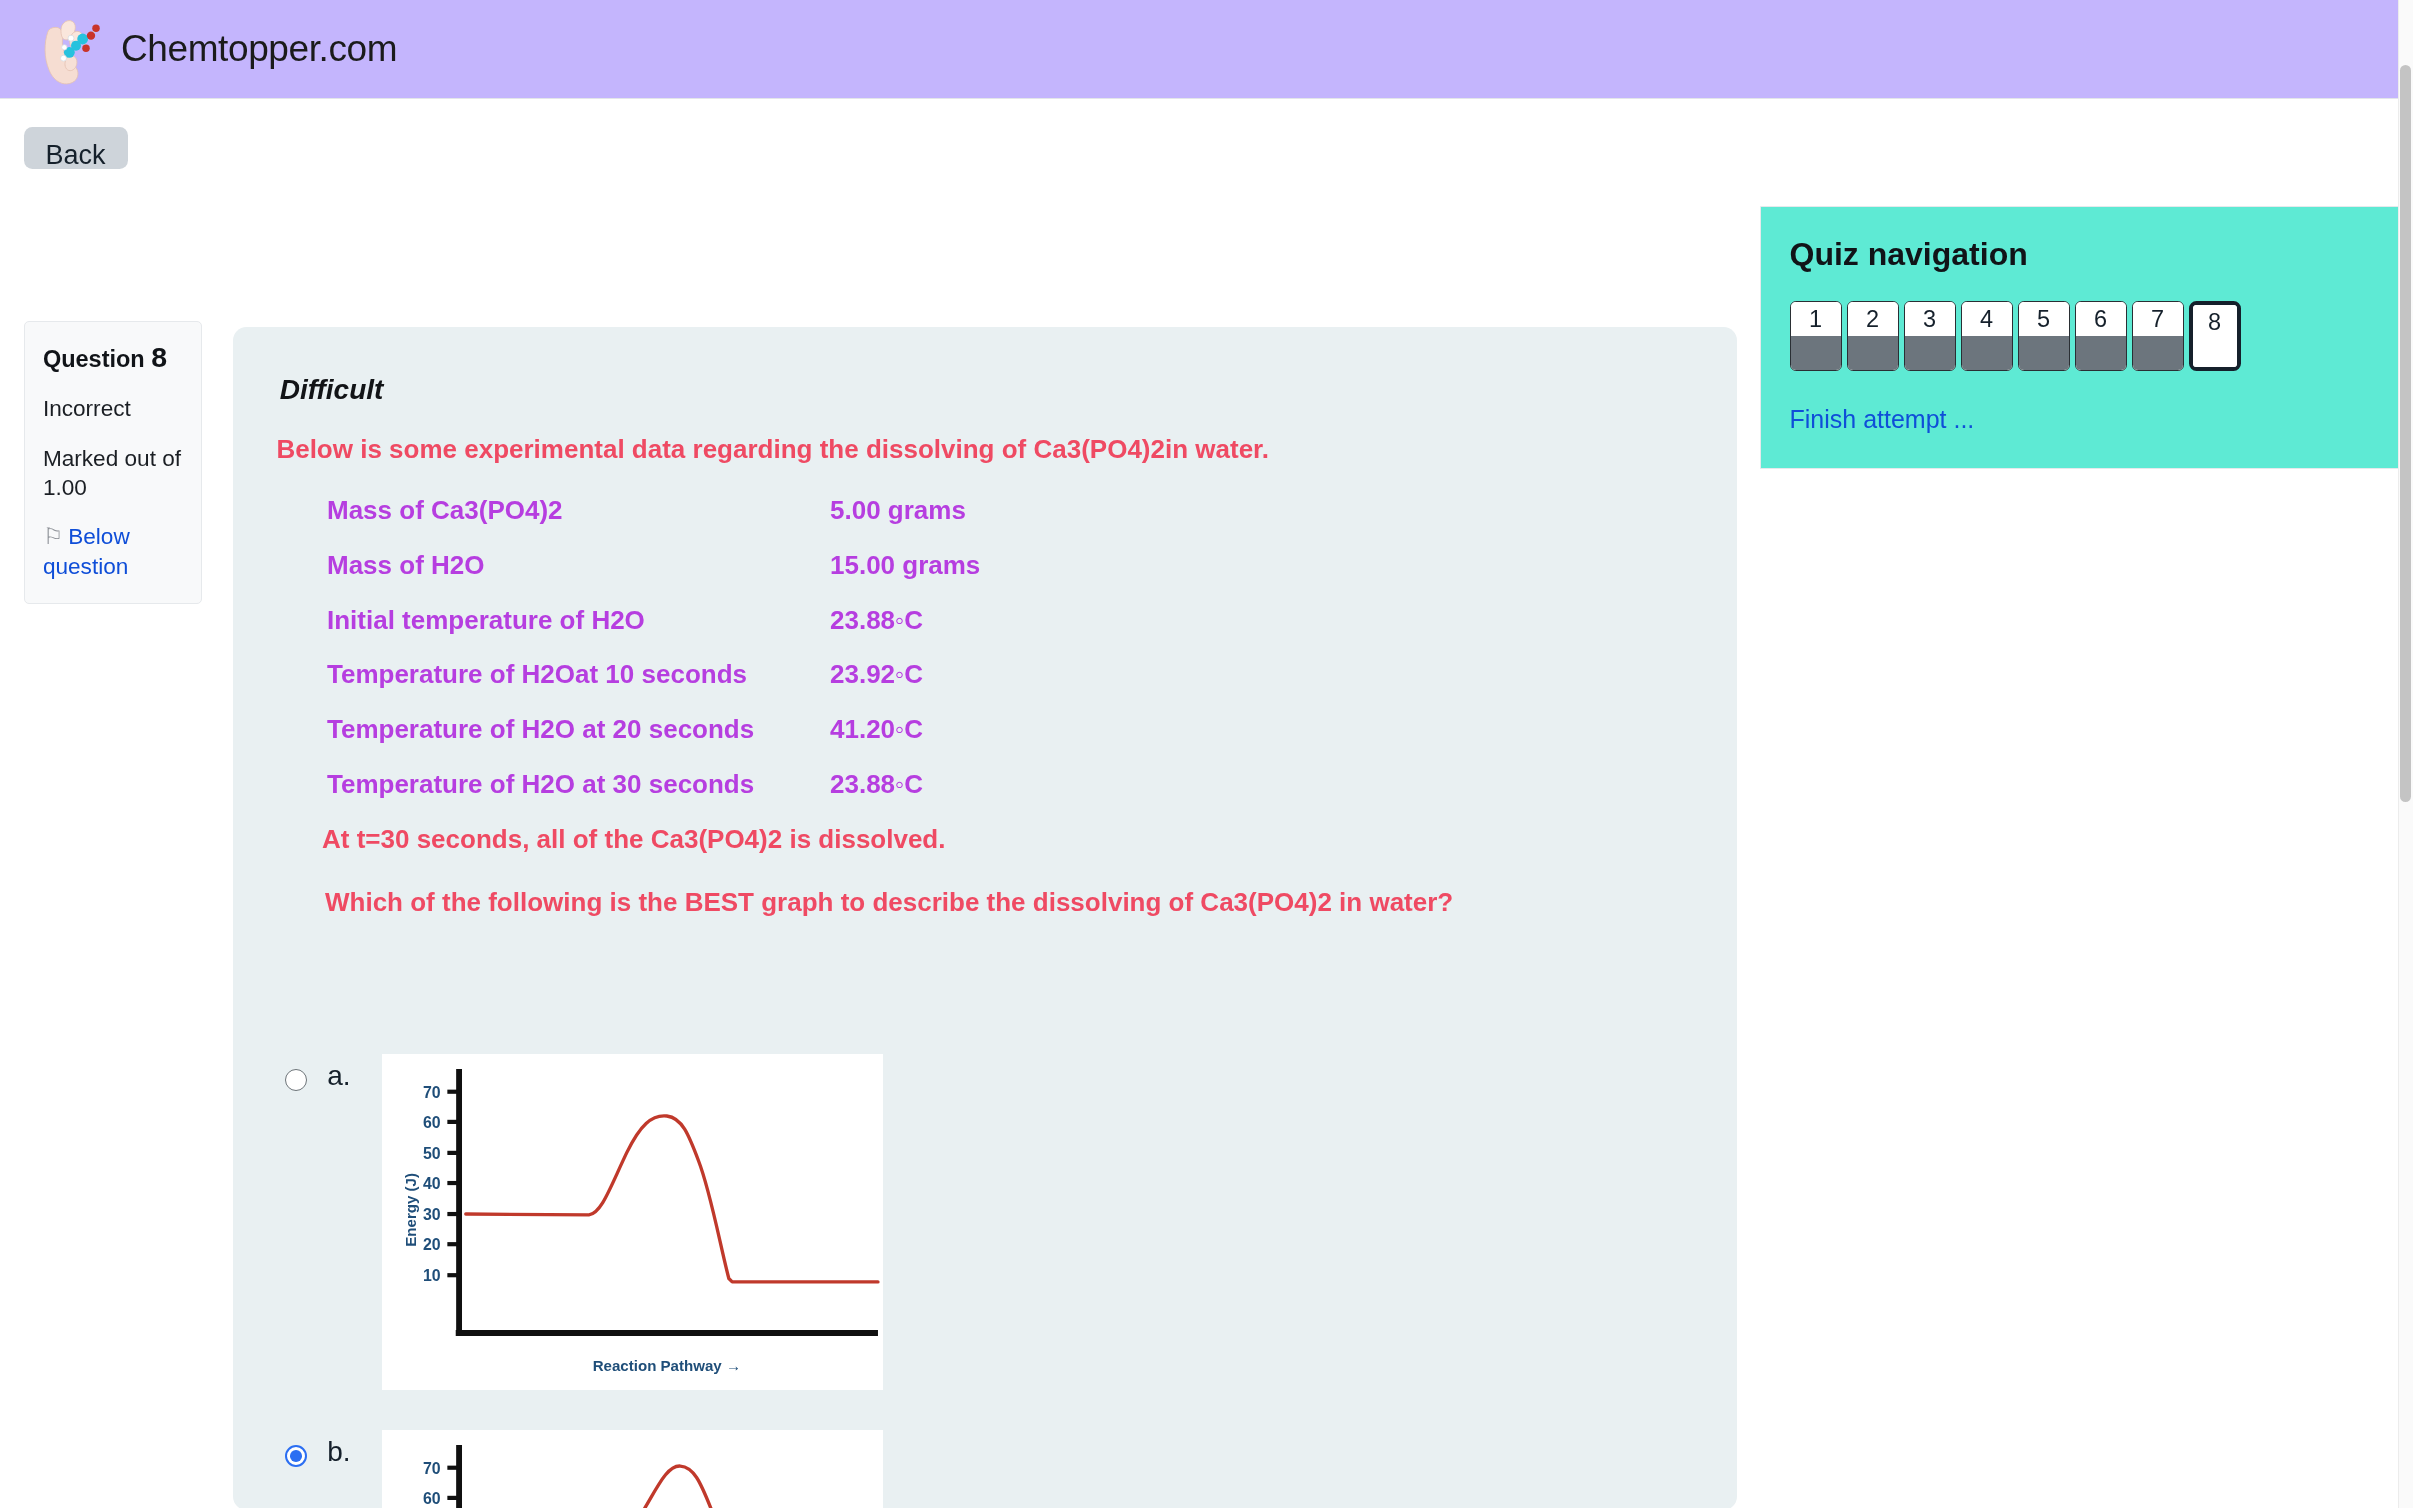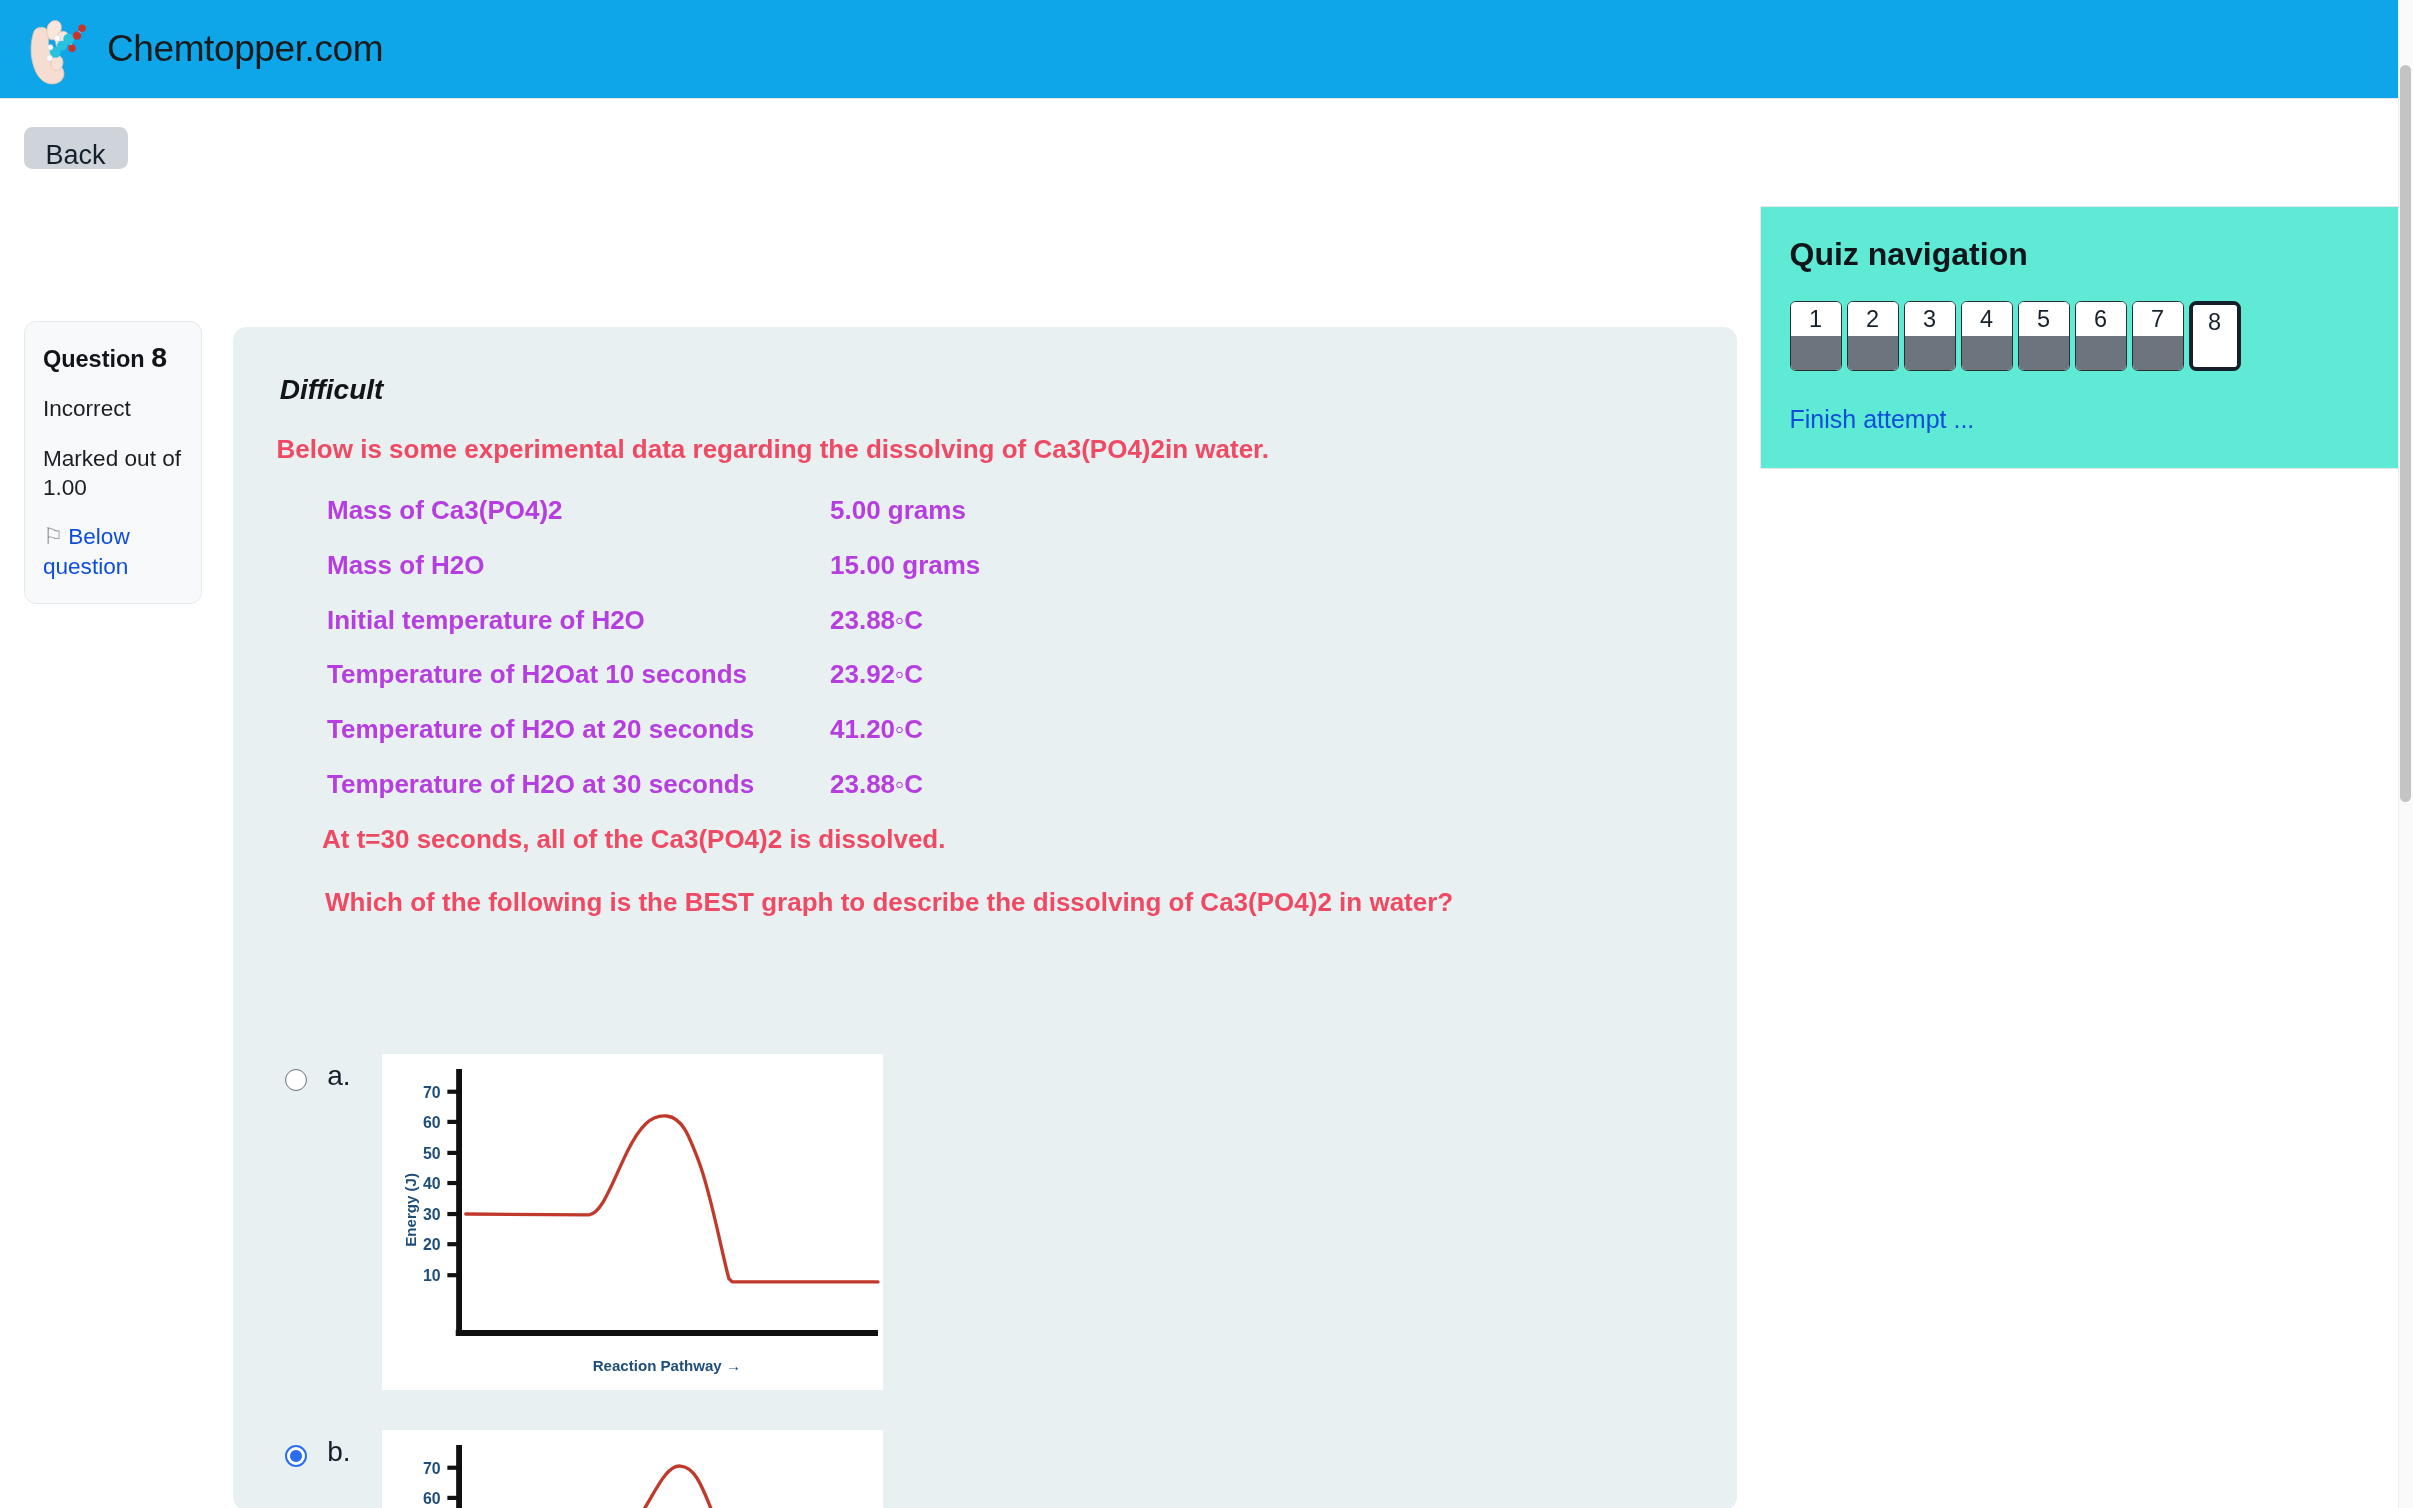--- a/index.html
+++ b/index.html
@@ -9,25 +9,25 @@
     width: 2413px; height: 1508px;
     overflow: hidden;
     background: #ffffff;
     font-family: "Liberation Sans", sans-serif;
   }
 
   
   .site-header {
     height: 99px;
     width: 2398px;
-    background: #0ea5e9;
+    background: #c4b5fd;
     border-bottom: 1.7px solid #e3e6ea;
     display: flex;
     align-items: center;
-    padding-left: 22px;
+    padding-left: 36px;
   }
   .brand { display: flex; align-items: center; gap: 5px; }
   .brand-logo {
     width: 80px; height: 80px;
     position: relative;
     flex: 0 0 auto;
   }
   .brand-name {
     font-size: 37px;
     color: #1b1b1b;
@@ -61,21 +61,21 @@
     padding: 0;
   }
 
   
   .qinfo {
     position: absolute;
     left: 23.5px; top: 222px;
     width: 178px;
     background: #f8f9fa;
     border: 1.7px solid #e6e9ec;
-    border-radius: 12px;
+    border-radius: 5px;
     padding: 20px 18.4px 22px 18.4px;
   }
   .qinfo-title {
     font-size: 23.5px; font-weight: 700; color: #111418;
     margin: 0 0 22px 0; line-height: 1.1;
   }
   .qinfo-title .qnum { font-size: 28.5px; font-weight: 700; }
   .qinfo-state {
     font-size: 22.6px; color: #1b1f24; margin: 0 0 20px 0; line-height: 1.25;
   }

